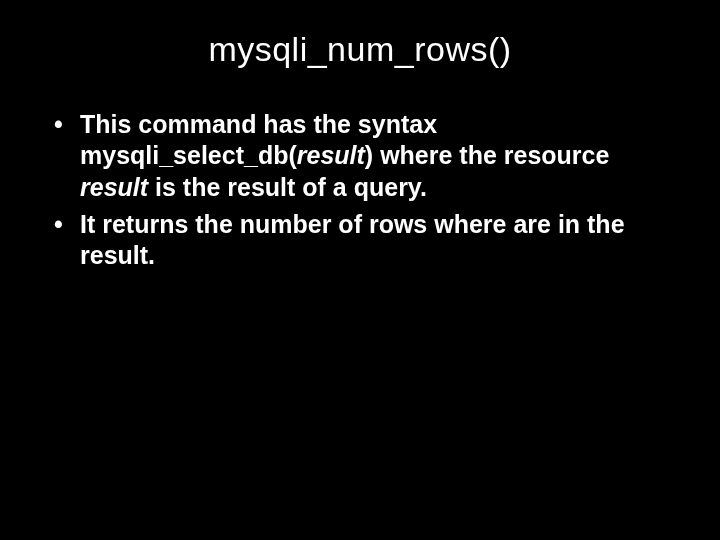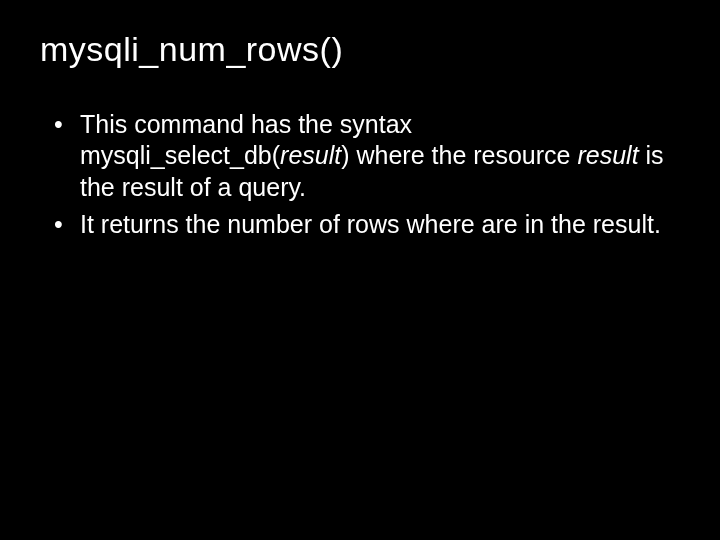--- a/index.html
+++ b/index.html
@@ -12,29 +12,31 @@
     font-family: Arial, Helvetica, sans-serif;
     overflow: hidden;
   }
   .slide {
     width: 720px;
     height: 540px;
     box-sizing: border-box;
     padding: 20px 40px 40px 40px;
   }
   .title {
+    text-align: center;
     font-size: 34px;
     font-weight: normal;
     margin: 10px 0 40px 0;
     letter-spacing: 0.5px;
   }
   ul.bullets {
     list-style: none;
     padding: 0;
     margin: 0 0 0 10px;
+    font-weight: bold;
   }
   ul.bullets > li {
     position: relative;
     padding-left: 30px;
     font-size: 25px;
     line-height: 1.25;
     margin-bottom: 6px;
   }
   ul.bullets > li::before {
     content: "•";

